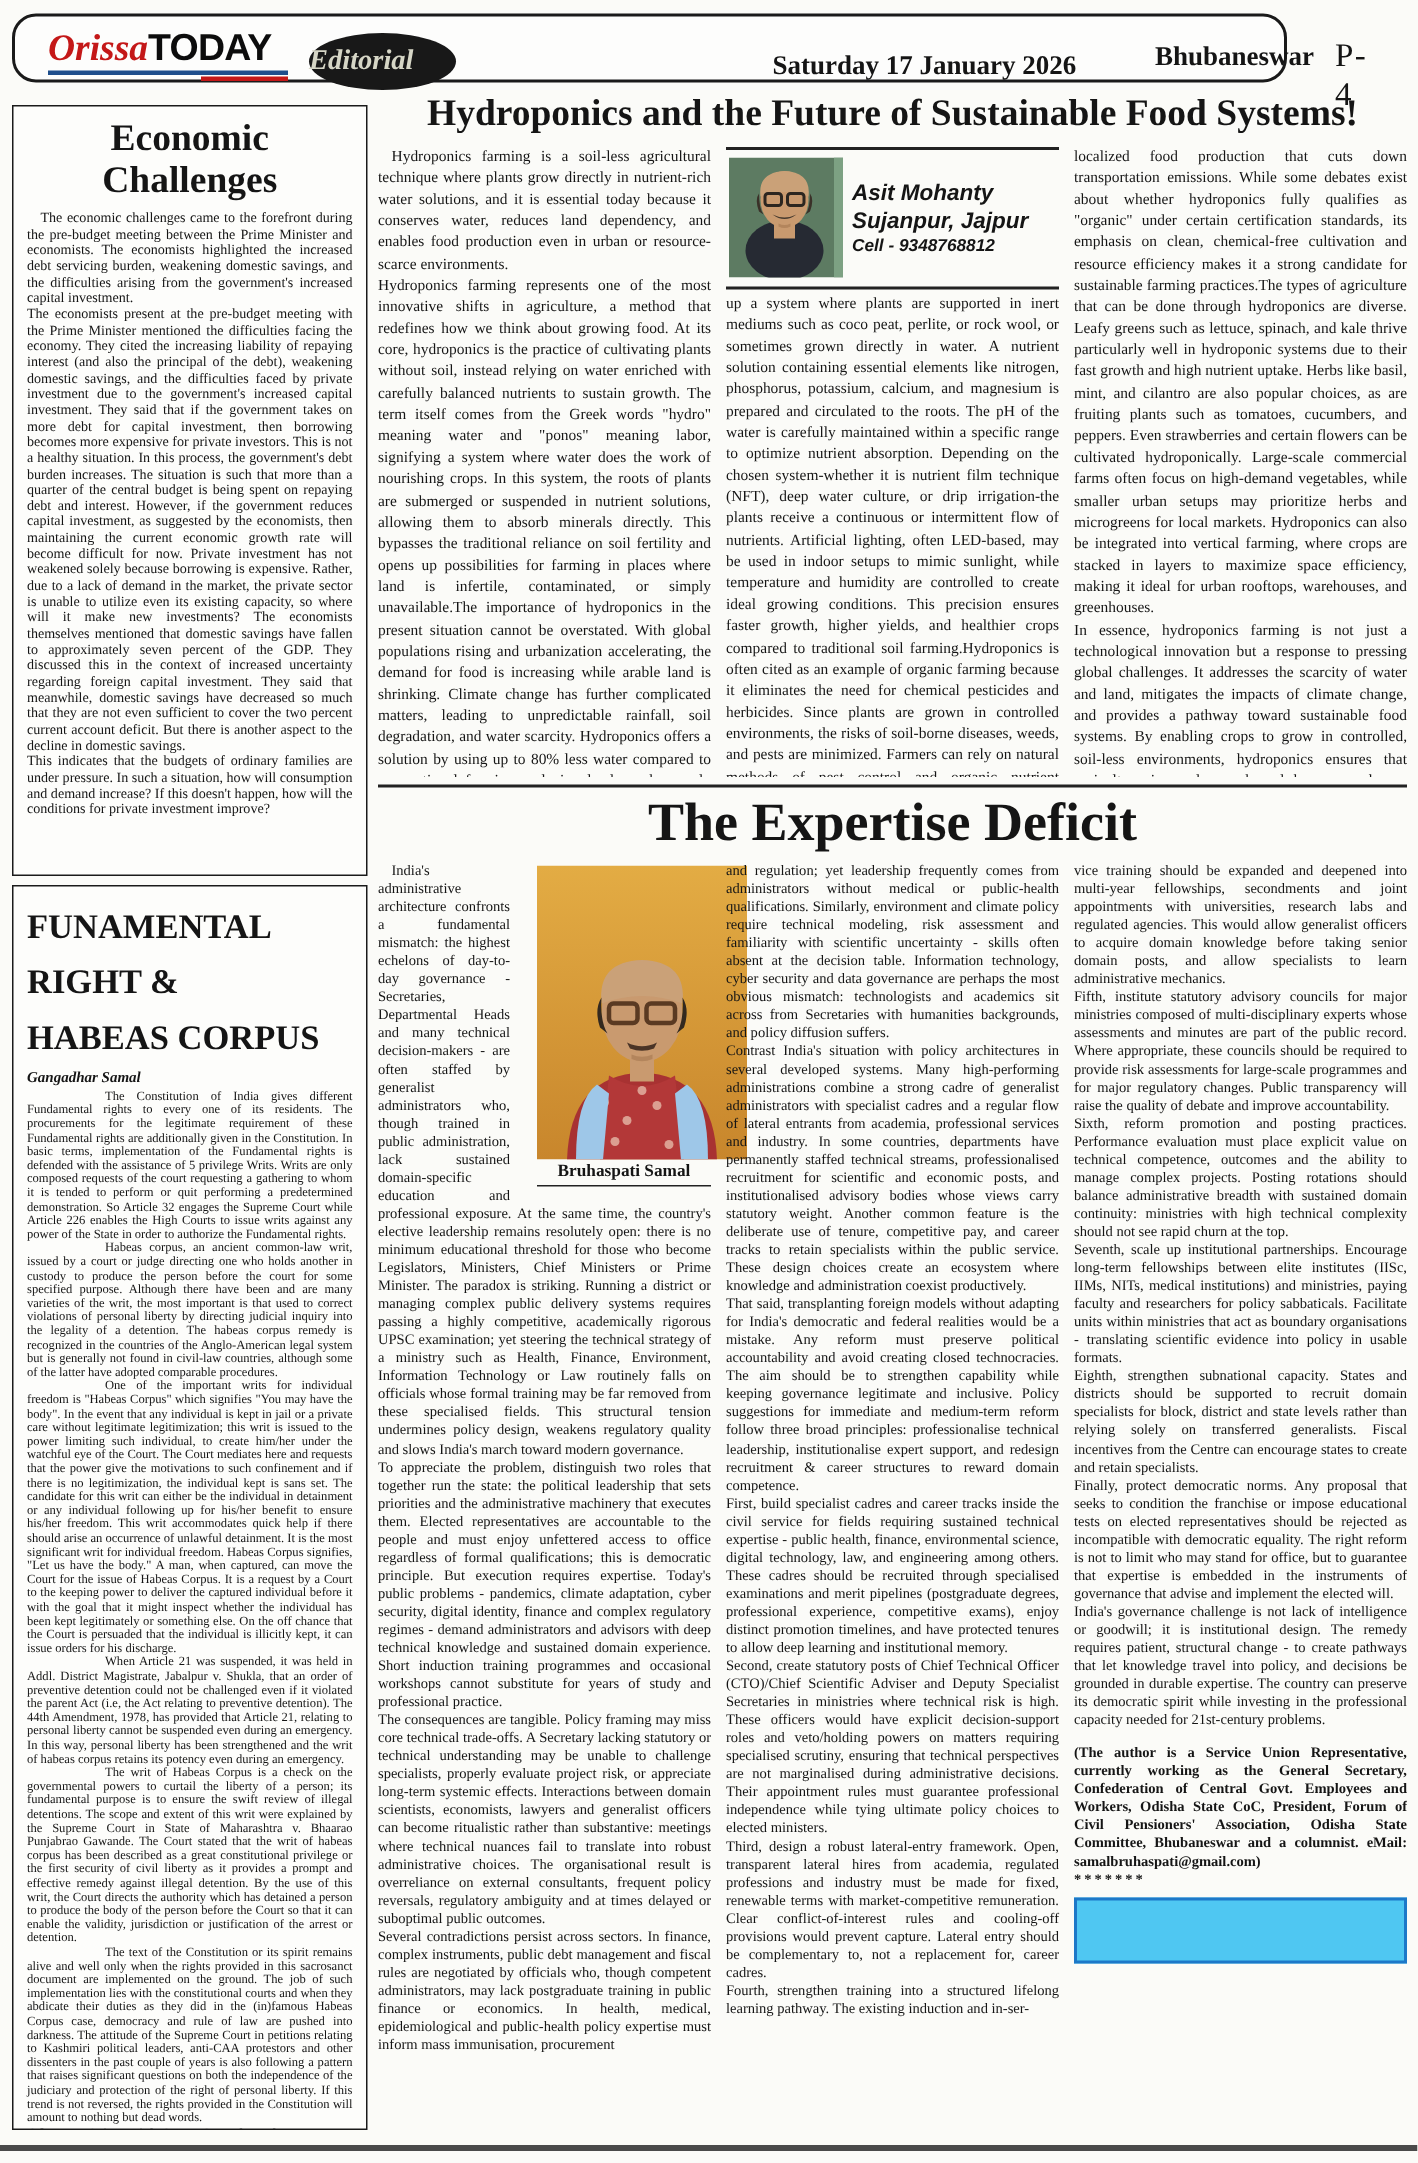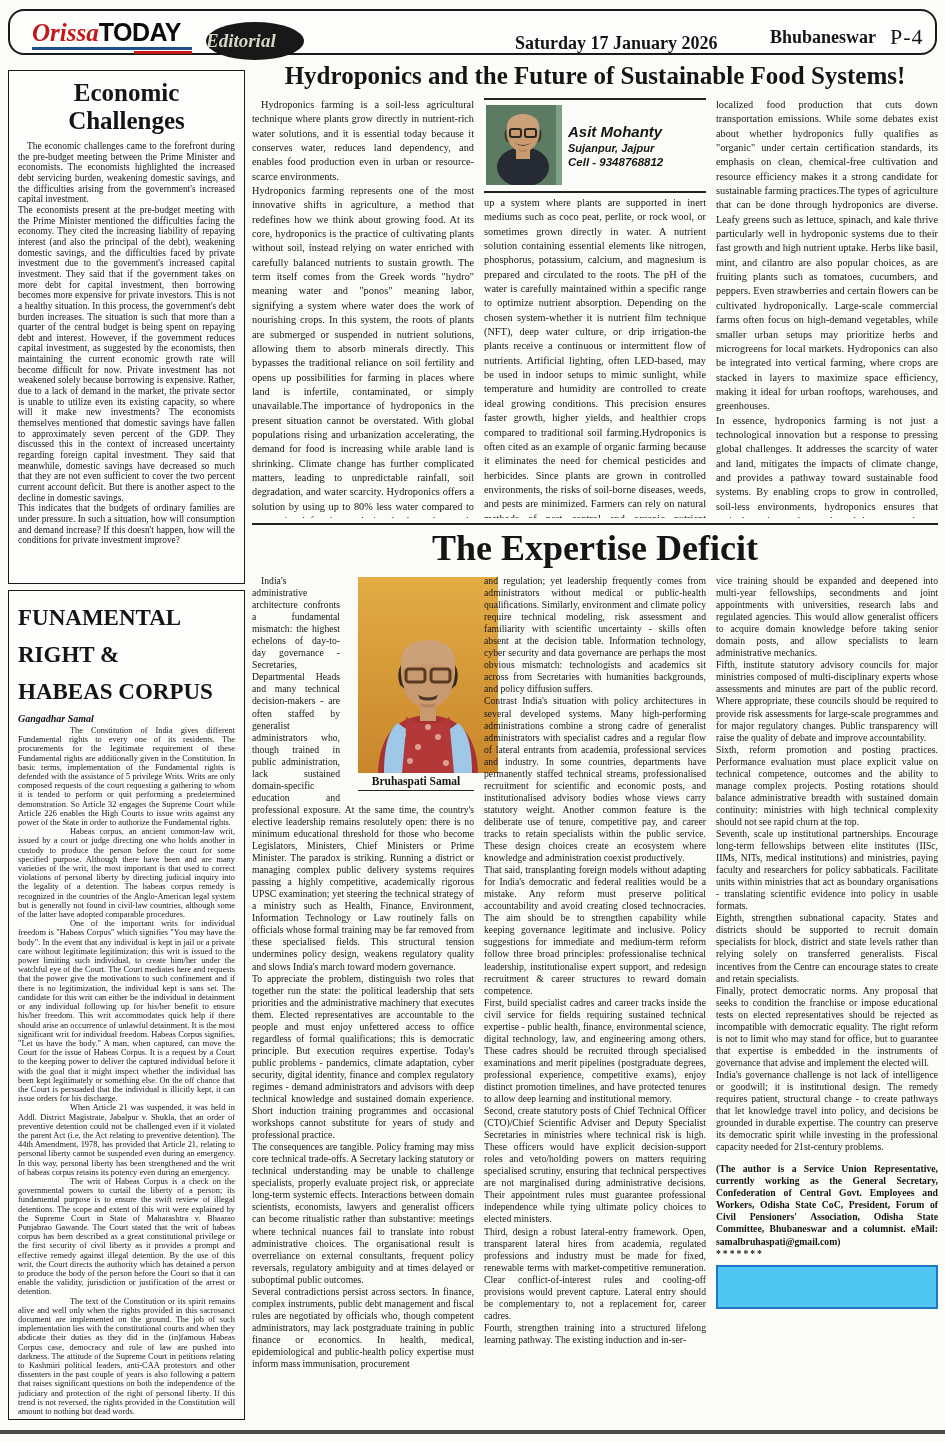--- a/index.html
+++ b/index.html
@@ -1,19 +1,19 @@
 <!DOCTYPE html>
 <html><head>
 <meta charset="utf-8">
 <style>
   * { margin:0; padding:0; box-sizing:border-box; }
   html,body { width:945px; height:1442px; }
   body { position:relative; background:#fbfbf8; font-family:"Liberation Serif", serif; color:#151515; overflow:hidden; }
 
-  .header-box { position:absolute; left:8px; top:9px; width:929px; height:46px; border:2px solid #1a1a1a; border-radius:16px; background:#fdfdfc; }
+  .header-box { position:absolute; left:8px; top:9px; width:850px; height:46px; border:2px solid #1a1a1a; border-radius:16px; background:#fdfdfc; }
   .logo { position:absolute; left:22px; top:8px; width:160px; }
   .logo-line1 { font-size:25px; line-height:26px; white-space:nowrap; }
   .logo-orissa { font-style:italic; font-weight:bold; color:#c41818; }
   .logo-today { font-weight:bold; font-family:"Liberation Sans", sans-serif; color:#0c0c0c; letter-spacing:-0.5px; }
   .logo-underline { height:3px; background:#1f4e8c; margin-top:1px; }
   .logo-sub { height:3px; width:58px; background:#c41818; margin-left:auto; margin-top:1px; }
   .editorial-badge { position:absolute; left:196px; top:11px; width:98px; height:38px; background:#181818; border-radius:50%; display:flex; align-items:center; justify-content:flex-start; }
   .editorial-text { color:#d6d6c6; font-style:italic; font-weight:bold; font-size:19px; }
   .header-date { position:absolute; left:505px; top:22px; font-weight:bold; font-size:18px; }
   .header-city { position:absolute; left:760px; top:16px; font-weight:bold; font-size:18px; }
@@ -34,21 +34,21 @@
 
   .main-col { position:absolute; left:252px; top:62px; width:686px; }
   .hydro-title { text-align:center; font-weight:bold; font-size:25px; margin-bottom:8px; }
   .cols { display:flex; gap:10px; overflow:hidden; }
   .hydro-cols { height:420px; }
   .col { flex:1; min-width:0; }
   .hydro-cols p { font-size:10.3px; line-height:14.35px; text-align:justify; }
   .author-box { border-top:2px solid #222; border-bottom:2px solid #222; padding:5px 2px 6px; margin-bottom:3px; display:flex; align-items:center; gap:6px; }
   .author-info { flex:1; text-align:left; font-family:"Liberation Sans", sans-serif; font-style:italic; font-weight:bold; }
   .author-name { font-size:15px; }
-  .author-place { font-size:11px; margin-top:2px; }
+  .author-place { font-size:15px; margin-top:2px; }
   .author-cell { font-size:11.5px; margin-top:2px; }
 
   .section-rule { height:2px; background:#222; margin:5px 0 2px; }
   .exp-title { text-align:center; font-weight:bold; font-size:36px; margin:2px 0 6px; }
   .exp-cols { height:854px; }
   .exp-cols p { font-size:9.7px; line-height:12.05px; text-align:justify; }
   .exp-photo-box { float:right; width:116px; margin:2px 0 3px 18px; text-align:center; }
   .exp-caption { font-weight:bold; font-size:11.5px; padding:2px 0 3px; border-bottom:1.5px solid #222; }
   .exp-bio { font-weight:bold; margin-top:10px;font-family:Liberation Serif, serif; }
   .exp-stars { font-weight:bold; letter-spacing:2px; }

